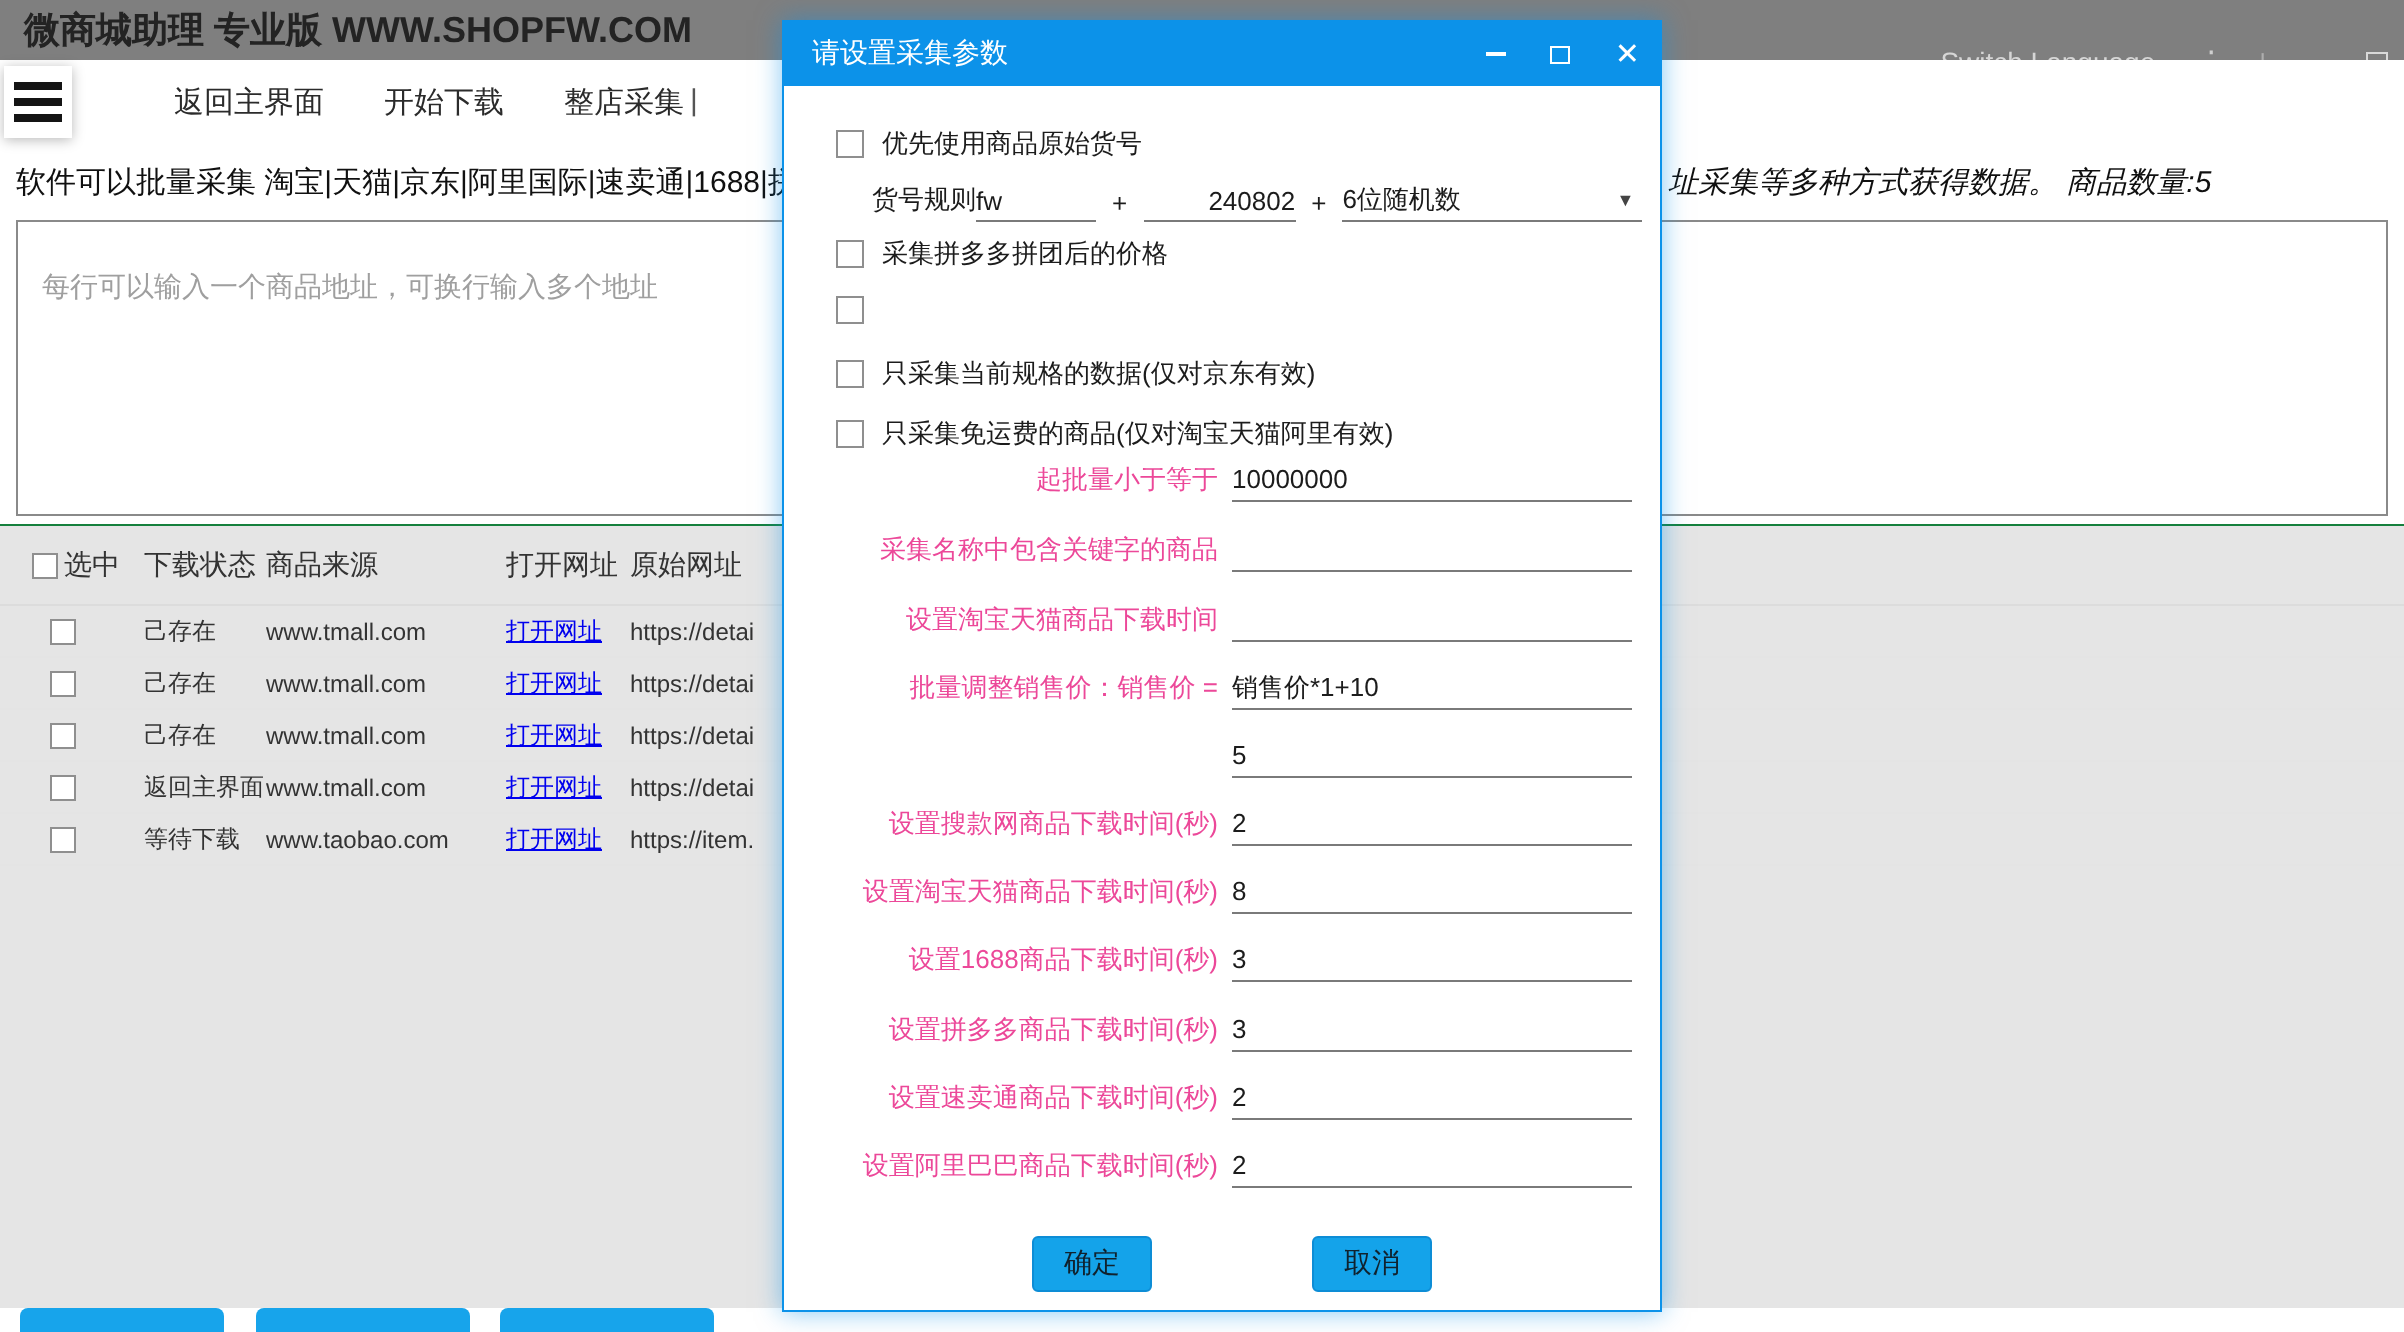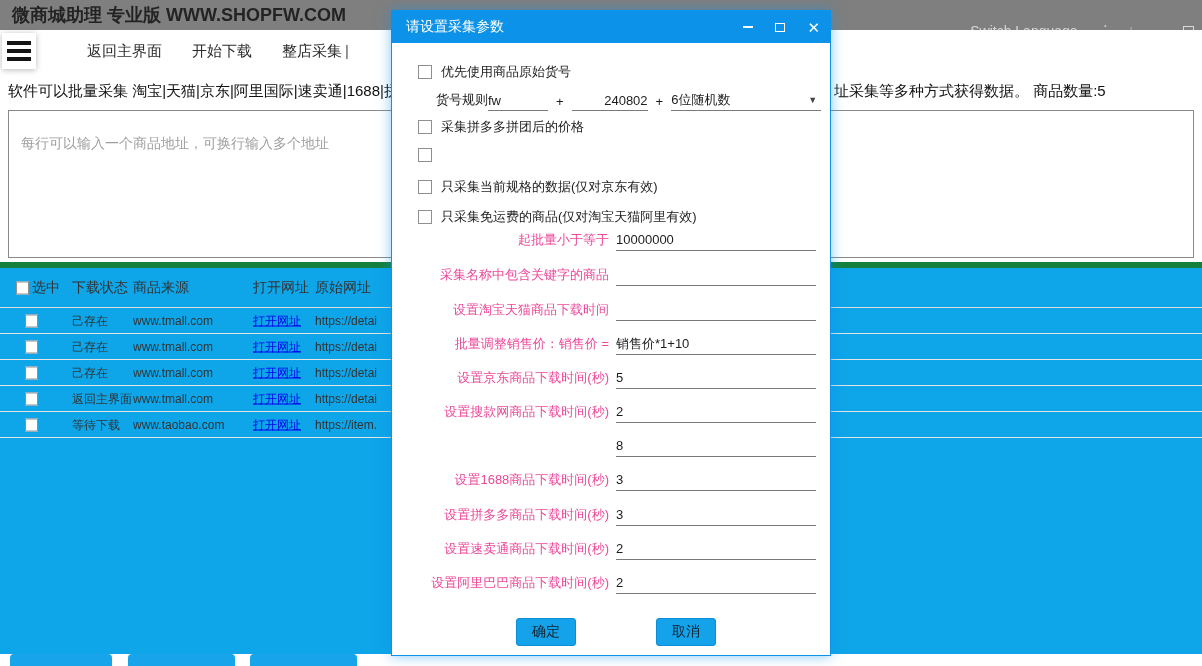--- a/index.html
+++ b/index.html
@@ -22,31 +22,31 @@
   .burger { position:absolute; left:2px; top:3px; width:34px; height:36px; background:#fff;
     box-shadow:0 1px 6px rgba(0,0,0,.28); display:flex; flex-direction:column;
     justify-content:center; gap:4px; align-items:center; cursor:pointer; }
   .burger i { display:block; width:24px; height:4px; background:#141414; }
   .tool-item { position:absolute; top:12px; font-size:15px; color:#2b2b2b; cursor:pointer; white-space:nowrap;margin-left:32px; }
   .tool-div { position:absolute; top:12px; font-size:15px; color:#555; }
 
   
   .info-line { position:absolute; left:0; top:82px; width:1202px; height:22px; font-size:15px; color:#101010; }
   .info-left { position:absolute; left:8px; top:0; white-space:nowrap; }
-  .info-right { position:absolute; left:834px; top:0; white-space:nowrap; }
+  .info-right { position:absolute; left:834px; top:0; white-space:nowrap;font-style:italic; }
 
   
   .addr { position:absolute; left:8px; top:110px; width:1186px; height:148px;
     border:1px solid #8a8a8a; background:#fff; resize:none; outline:none;
     font-family:inherit; font-size:14px; color:#333; padding:24px 12px; }
   .addr::placeholder { color:#9f9f9f; }
 
   
   .grid { position:absolute; left:0; top:262px; width:1202px; height:392px;
-    background:#0ea5e9; border-top:6px solid #15803d; }
+    background:#e5e5e5; border-top:1px solid #15803d; }
   .g-header { position:relative; height:40px; border-bottom:1px solid #dcdcdc;
     font-size:14px; color:#333; }
   .g-row { position:relative; height:26px; border-bottom:1px solid #e4e4e4; font-size:12px; color:#333; }
   .cell { position:absolute; top:50%; transform:translateY(-50%); white-space:nowrap; }
   .cb { position:absolute; top:50%; transform:translateY(-50%); width:13px; height:13px;
     border:1px solid #8f8f8f; background:#fff; cursor:pointer; }
   .link { color:#0000ee; text-decoration:underline; cursor:pointer; }
 
   
   .stub { position:absolute; top:654px; height:30px; background:#17a4eb; border-radius:4px; cursor:pointer; }
@@ -227,28 +227,28 @@
   </div>
   <div class="frow" style="top:286px">
     <span class="flabel">设置淘宝天猫商品下载时间</span>
     <input class="finput" value="" style="">
   </div>
   <div class="frow" style="top:320px">
     <span class="flabel">批量调整销售价：销售价 =</span>
     <input class="finput" value="销售价*1+10" style="">
   </div>
   <div class="frow" style="top:354px">
-    <span class="flabel">设置京东商品下载时间(秒)</span>
     <input class="finput" value="5" style="">
   </div>
   <div class="frow" style="top:388px">
     <span class="flabel">设置搜款网商品下载时间(秒)</span>
     <input class="finput" value="2" style="">
   </div>
   <div class="frow" style="top:422px">
+    <span class="flabel">设置淘宝天猫商品下载时间(秒)</span>
     <input class="finput" value="8" style="">
   </div>
   <div class="frow" style="top:456px">
     <span class="flabel">设置1688商品下载时间(秒)</span>
     <input class="finput" value="3" style="">
   </div>
   <div class="frow" style="top:491px">
     <span class="flabel">设置拼多多商品下载时间(秒)</span>
     <input class="finput" value="3" style="">
   </div>

